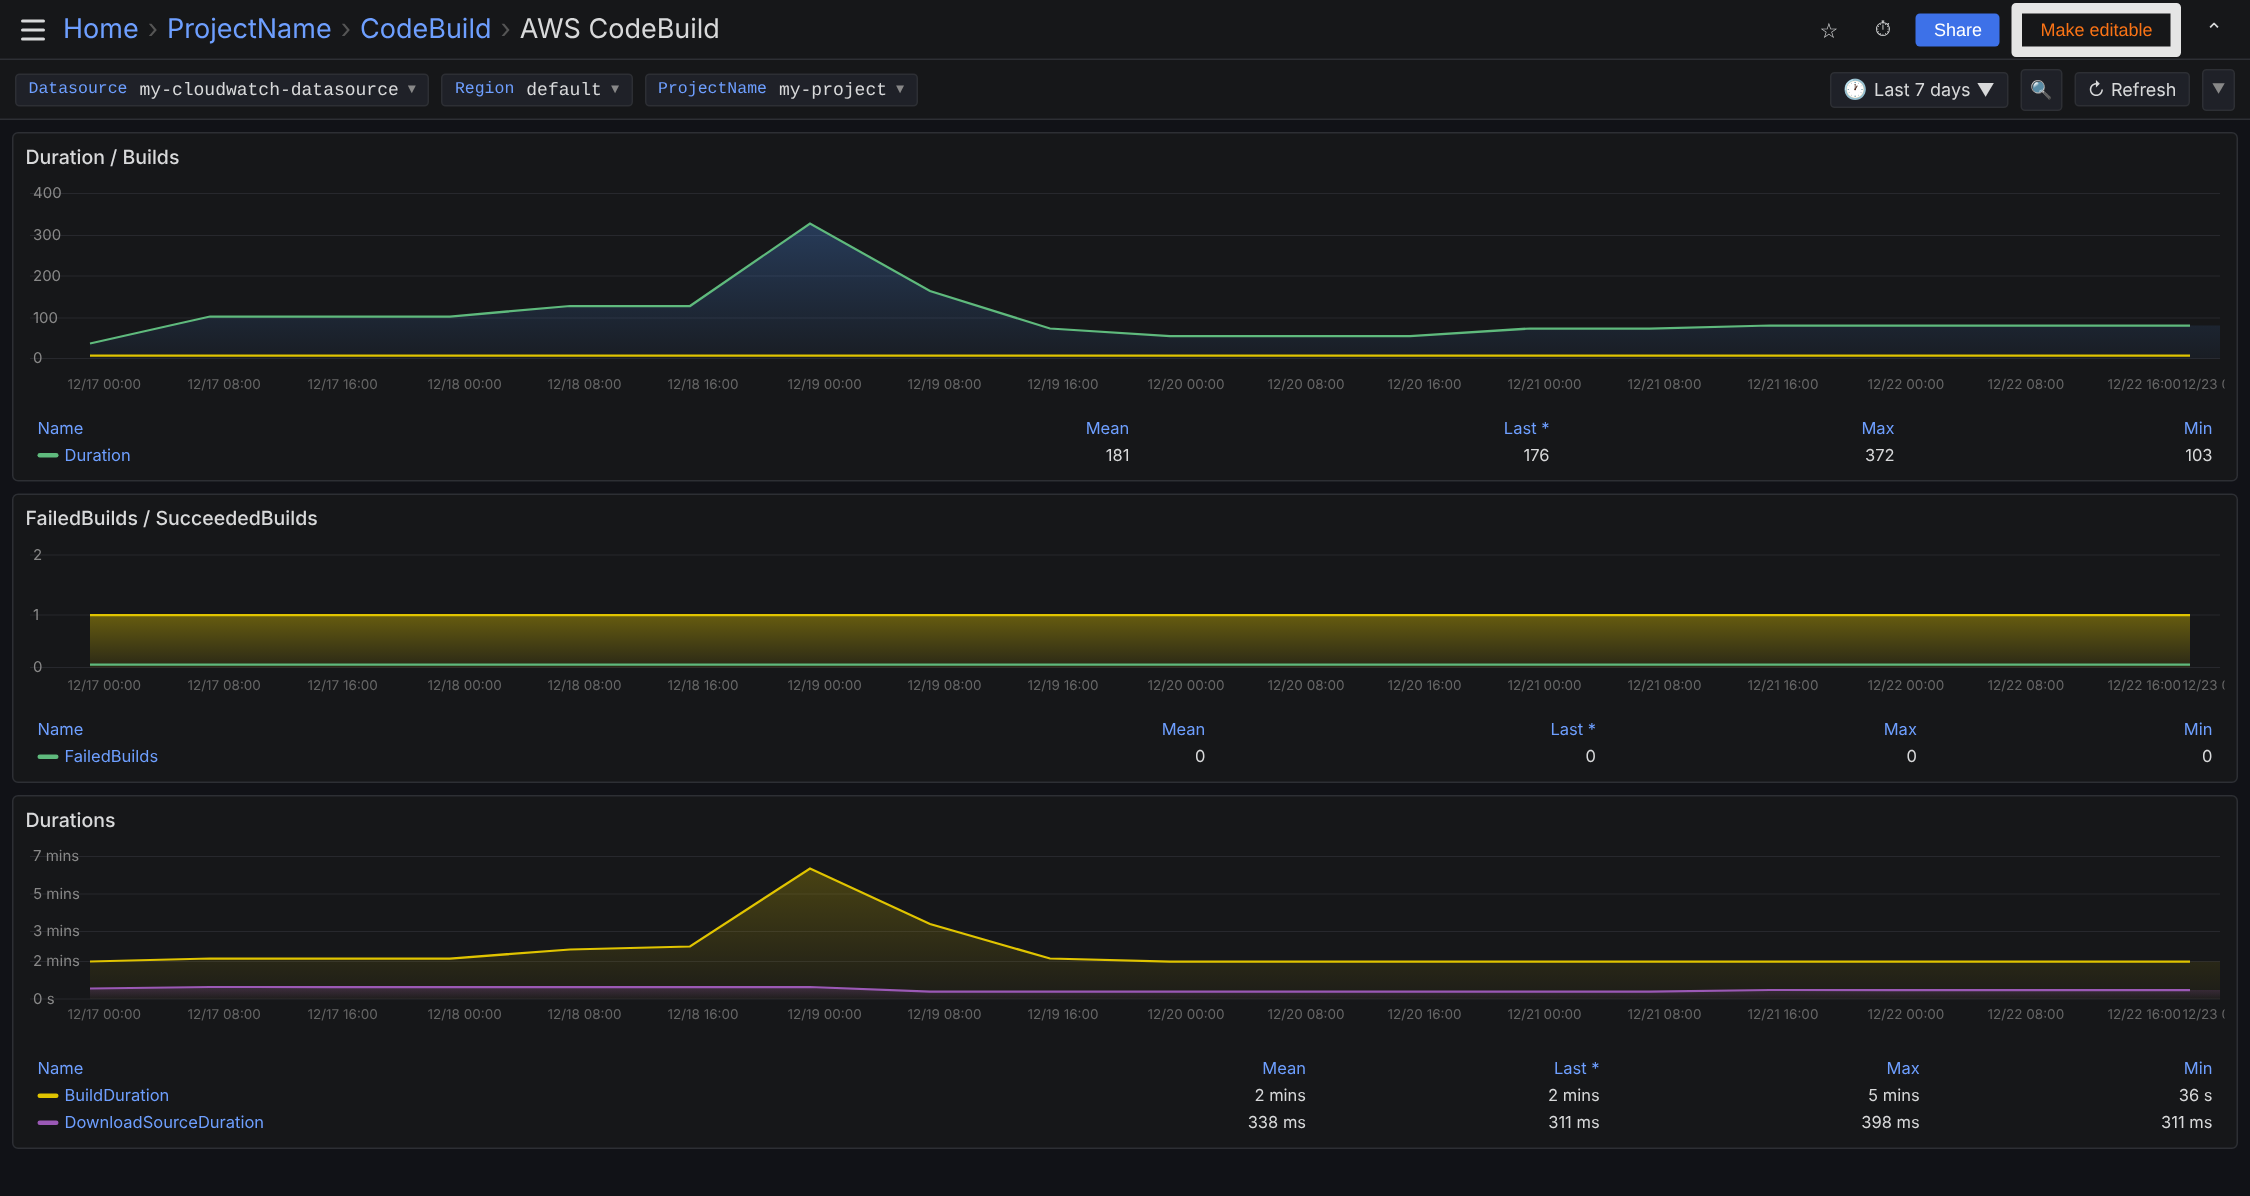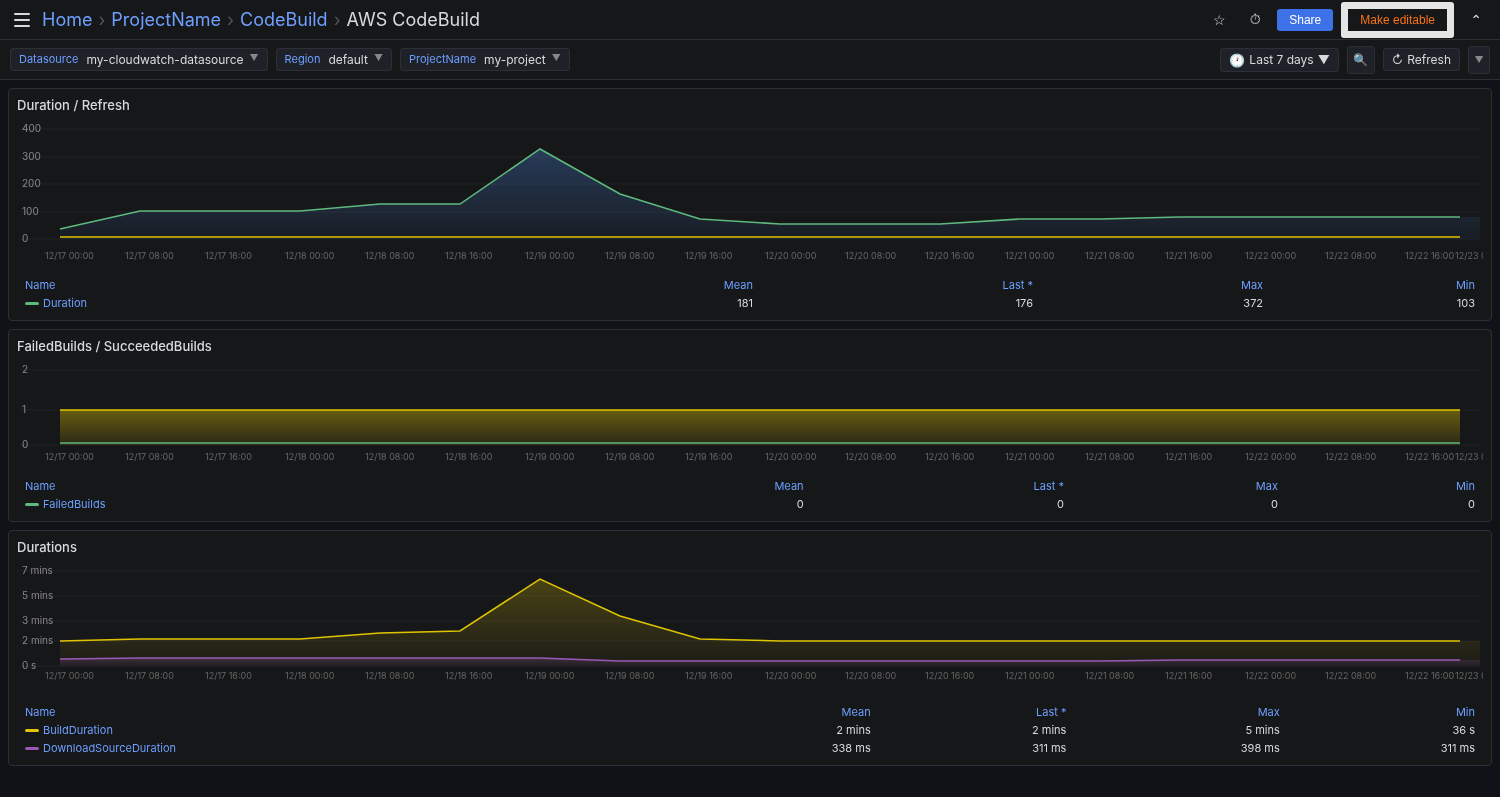--- a/index.html
+++ b/index.html
@@ -54,24 +54,25 @@
     .toolbar {
       display: flex;
       align-items: center;
       height: 40px;
       background: #161719;
       border-bottom: 1px solid #2d2f34;
       padding: 0 10px;
       gap: 8px;
     }
     .toolbar-item {
-      display: flex; align-items: flex-start; gap: 4px;
+      display: flex; align-items: center; gap: 4px;
       background: #1f2128; border: 1px solid #2d2f34;
       border-radius: 3px; padding: 3px 8px; cursor: pointer; font-size: 12px;
       color: #d8d9da;
+      font-family: Liberation Mono, monospace;
     }
     .toolbar-item label { color: #6e9fff; font-size: 11px; margin-right: 4px; }
     .toolbar-item .chevron { font-size: 9px; color: #888; margin-left: 2px; }
     .toolbar-spacer { flex: 1; }
     .time-picker {
       display: flex; align-items: center; gap: 4px;
       background: #1f2128; border: 1px solid #2d2f34;
       border-radius: 3px; padding: 3px 8px; cursor: pointer; font-size: 12px;
     }
     .time-picker .clock-icon { color: #888; font-size: 13px; }
@@ -213,21 +214,21 @@
   <div class="refresh-btn">
     <span>↻</span>
     <span>Refresh</span>
   </div>
   <div class="refresh-dropdown">▼</div>
 </div>
 
 <div class="panel-container">
 
   <div class="panel">
-    <div class="panel-title">Duration / Refresh</div>
+    <div class="panel-title">Duration / Builds</div>
     <div class="chart-area">
       <svg class="chart-svg" height="155" viewBox="0 0 1460 155">
 
         <line class="grid-line" x1="0" y1="10" x2="1460" y2="10"></line>
         <line class="grid-line" x1="0" y1="38" x2="1460" y2="38"></line>
         <line class="grid-line" x1="0" y1="65" x2="1460" y2="65"></line>
         <line class="grid-line" x1="0" y1="93" x2="1460" y2="93"></line>
         <line class="grid-line" x1="0" y1="120" x2="1460" y2="120"></line>
 
         <text class="y-axis-label" x="2" y="13">400</text>

